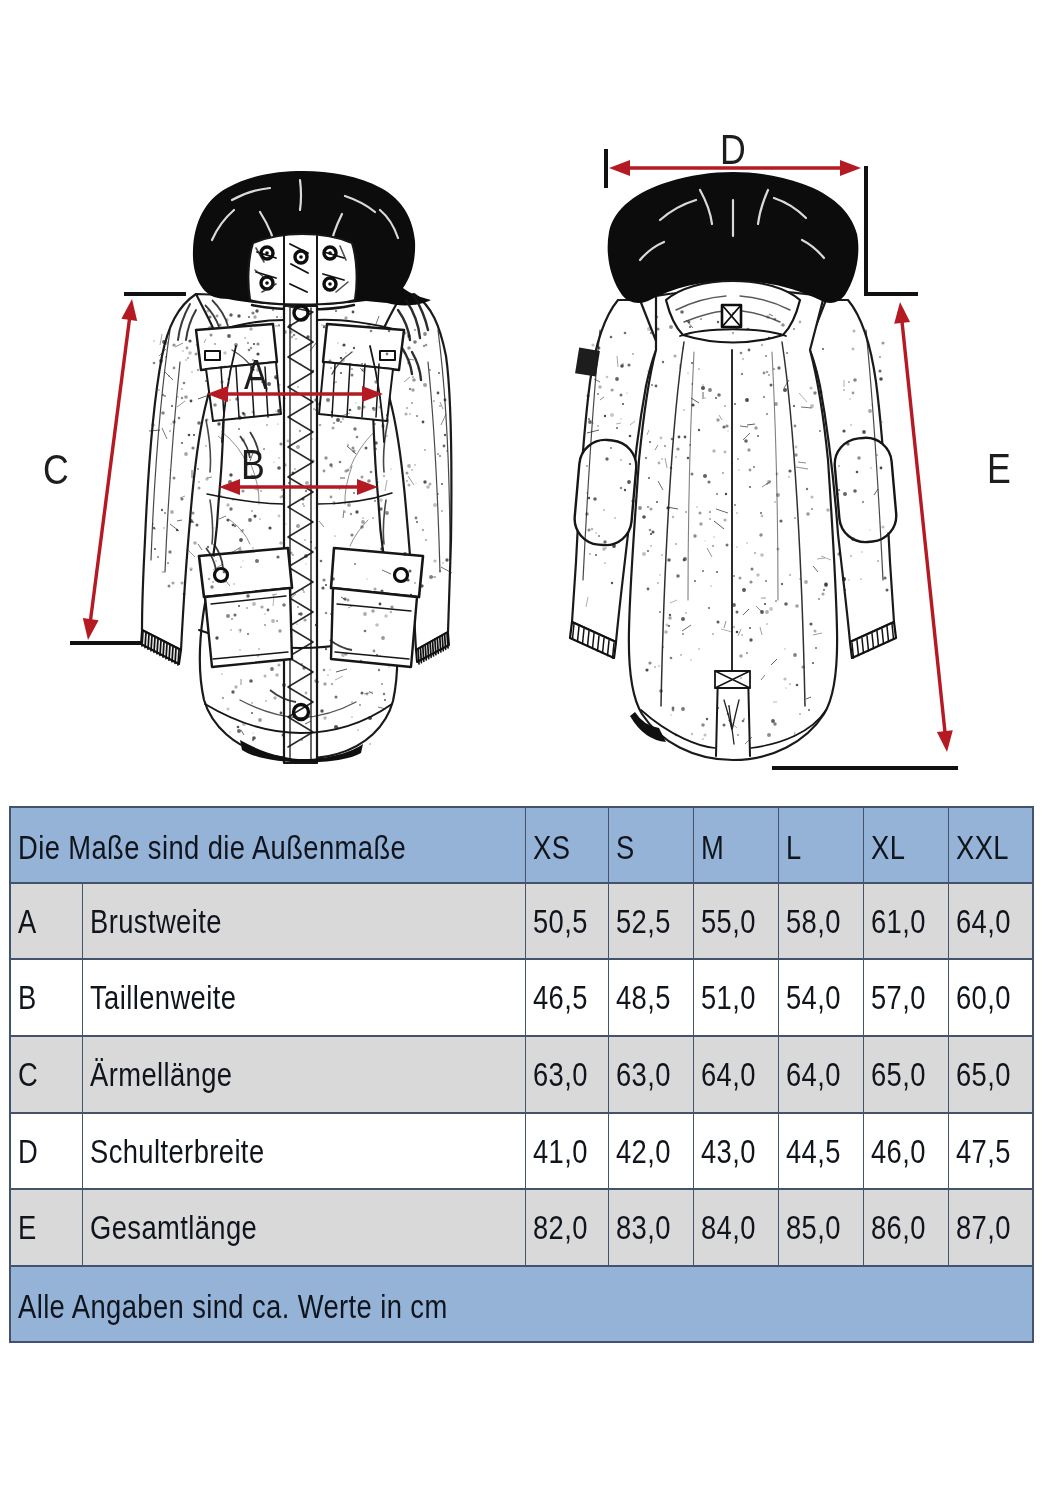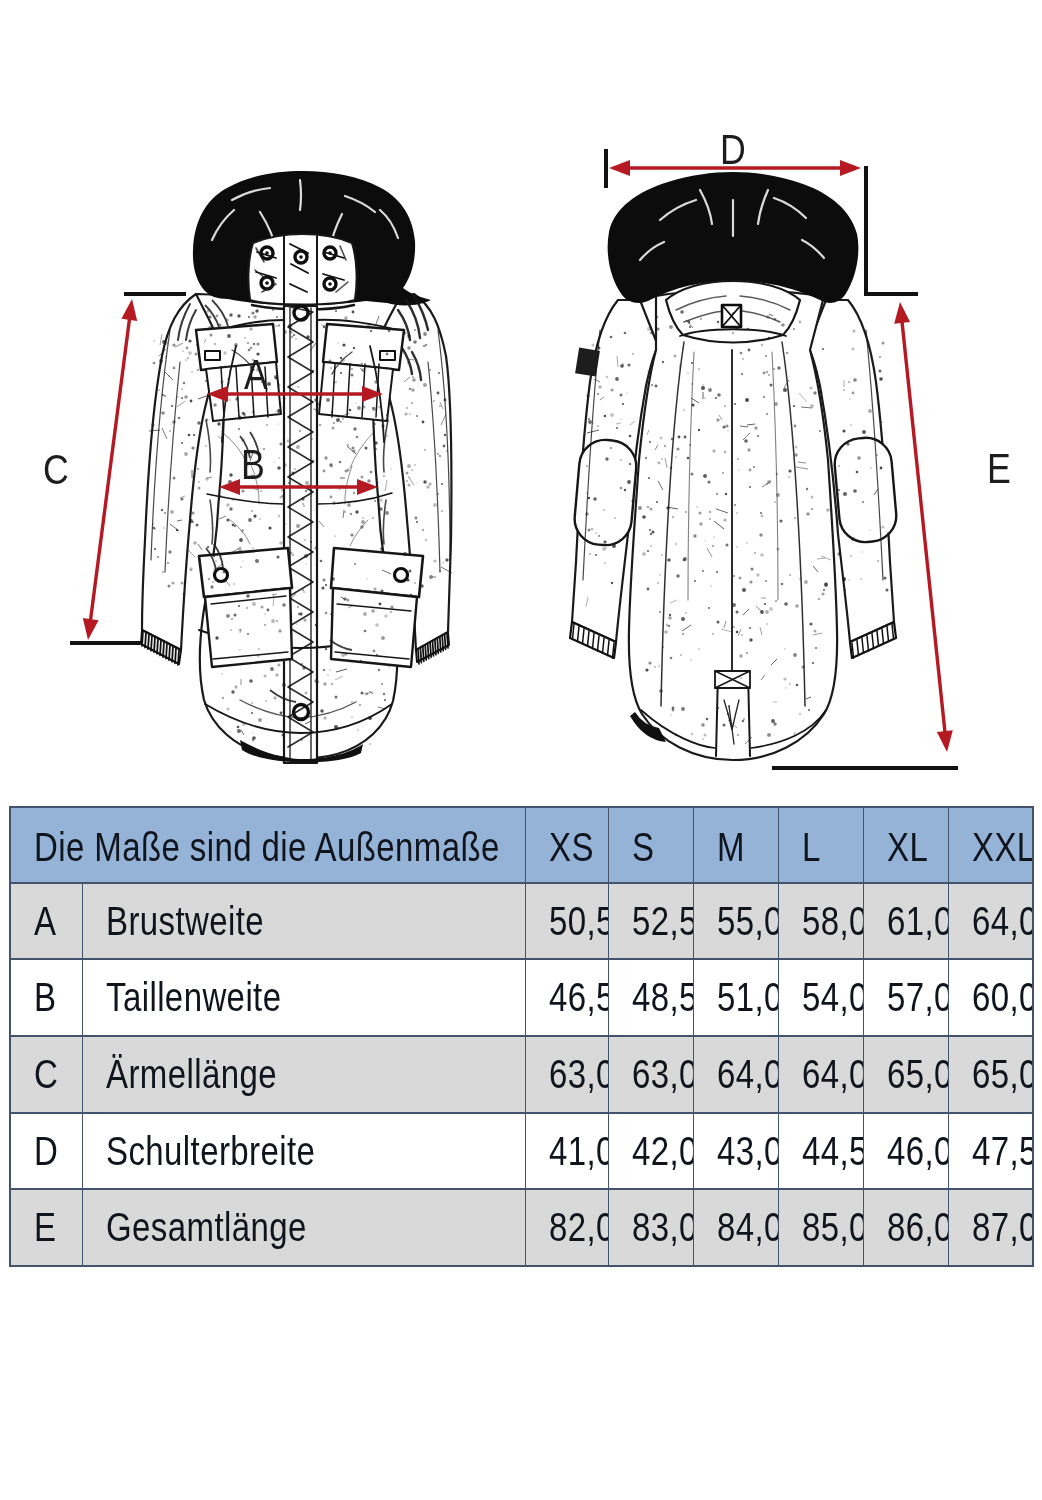--- a/index.html
+++ b/index.html
@@ -1,18 +1,18 @@
 <!DOCTYPE html>
 <html><head><meta charset="utf-8"><style>
 html,body{margin:0;padding:0;background:#fff;}
 body{width:1042px;height:1500px;position:relative;font-family:"Liberation Sans",sans-serif;}
 svg{position:absolute;left:0;top:0;will-change:transform;}
 table.sz{will-change:transform;position:absolute;left:9px;top:806px;width:1024px;border-collapse:collapse;table-layout:fixed;
  border:2px solid #43536b;font-family:"Liberation Sans",sans-serif;}
-table.sz td{border:1px solid #43536b;border-top-width:2px;border-bottom-width:2px;padding:0 0 0 23px;font-size:41px;color:#10151d;vertical-align:middle;
+table.sz td{border:1px solid #43536b;border-top-width:2px;border-bottom-width:2px;padding:0 0 0 7px;font-size:34px;color:#10151d;vertical-align:middle;
  white-space:nowrap;overflow:hidden;}
 tr.hd td{background:#95b3d7;}
 .t{display:inline-block;transform:scale(0.805,1);transform-origin:0 50%;letter-spacing:0.5px;}
 tr.hd .t{position:relative;top:2px;}
 </style></head><body>
 <svg width="1042" height="806" viewBox="0 0 1042 806">
     <g stroke-linecap="round" stroke-linejoin="round">
       <path d="M 196,294 C 178,306 168,326 162,356 C 154,398 148,470 145,540
  C 143,578 142,606 142,630 L 181,650 C 183,612 186,564 190,520 C 194,470 198,438 205,408 C 211,382 220,358 232,342 L 232,306 Z" fill="#ffffff" stroke="#1a1a1a" stroke-width="2.2"></path>
       <path d="M 414,294 C 432,306 440,326 446,356 C 452,398 452,470 451,540
@@ -1229,13 +1229,16 @@
       <tr style="height:77px;background:#d9d9d9">
         <td><span class="t">E</span></td>
         <td><span class="t">Gesamtlänge</span></td>
         <td><span class="t">82,0</span></td>
         <td><span class="t">83,0</span></td>
         <td><span class="t">84,0</span></td>
         <td><span class="t">85,0</span></td>
         <td><span class="t">86,0</span></td>
         <td><span class="t">87,0</span></td>
       </tr>
+      <tr class="hd" style="height:76px">
+        <td colspan="8"><span class="t">Alle Angaben sind ca. Werte in cm</span></td>
+      </tr>
     </tbody>
   </table>
 </body></html>

